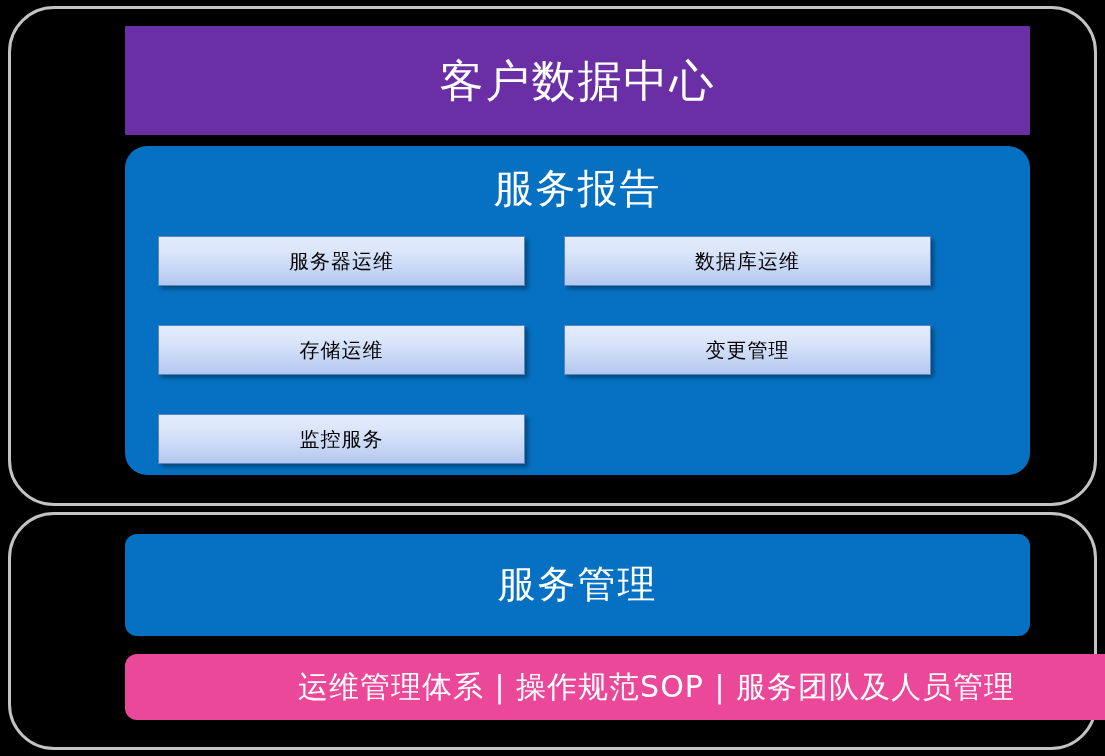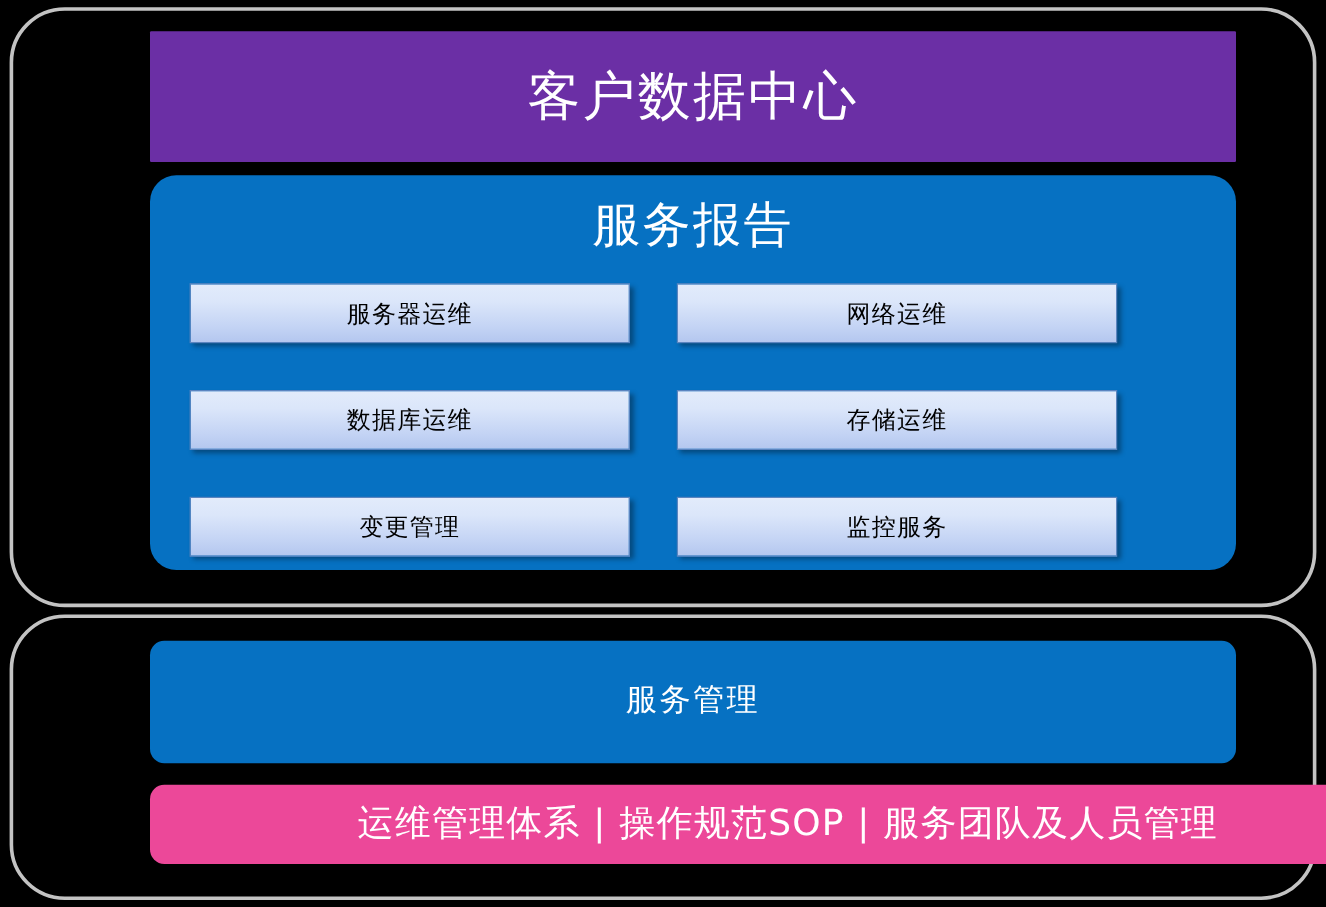--- a/index.html
+++ b/index.html
@@ -118,21 +118,21 @@
     height: 102px;
     background: #0671c2;
     border-radius: 12px;
     display: flex;
     flex-direction: column;
     align-items: center;
     justify-content: center;
   }
   .mgmt-band .mgmt-title {
     color: #ffffff;
-    font-size: 26px;
+    font-size: 38px;
     line-height: 1.05;
     letter-spacing: 2px;
     white-space: nowrap;
   }
   .mgmt-band .mgmt-subtitle {
     margin-top: 6px;
     color: #ffffff;
     font-size: 21px;
     line-height: 1;
     letter-spacing: 0.5px;
@@ -174,23 +174,20 @@
 <div class="blue-panel">
 
   <div class="panel-title">服务报告</div>
 
   <div class="service-grid">
 
     <div class="service-box">
       <span class="box-label">服务器运维</span>
     </div>
 
-    <div class="service-box">
-      <span class="box-label">网络运维</span>
-    </div>
 
     <div class="service-box">
       <span class="box-label">数据库运维</span>
     </div>
 
     <div class="service-box">
       <span class="box-label">存储运维</span>
     </div>
 
     <div class="service-box">

